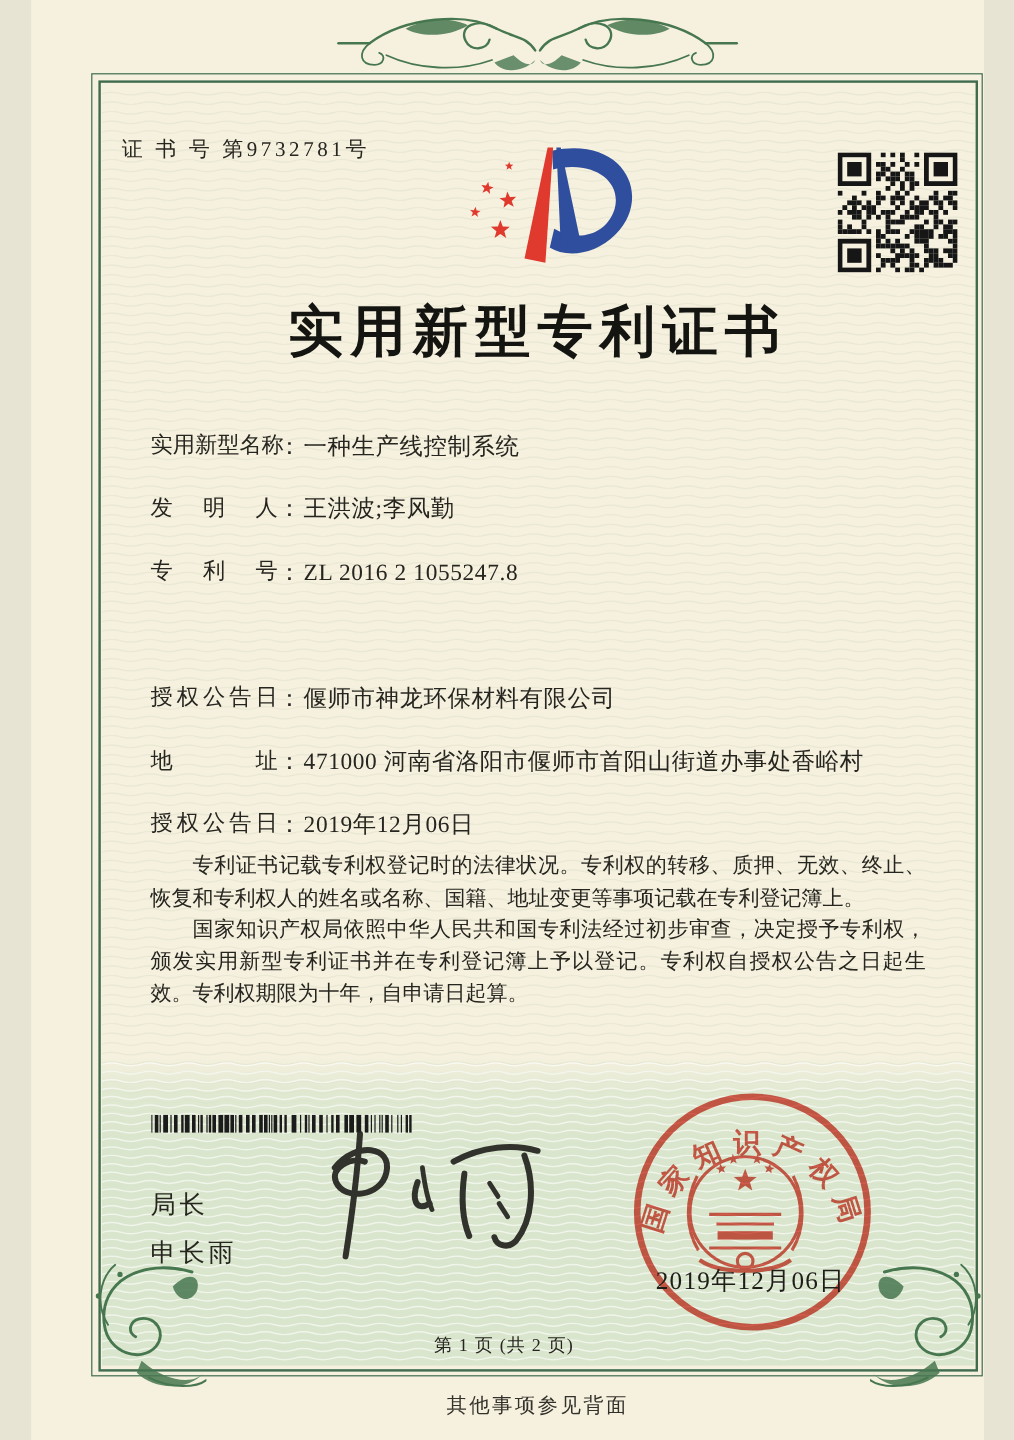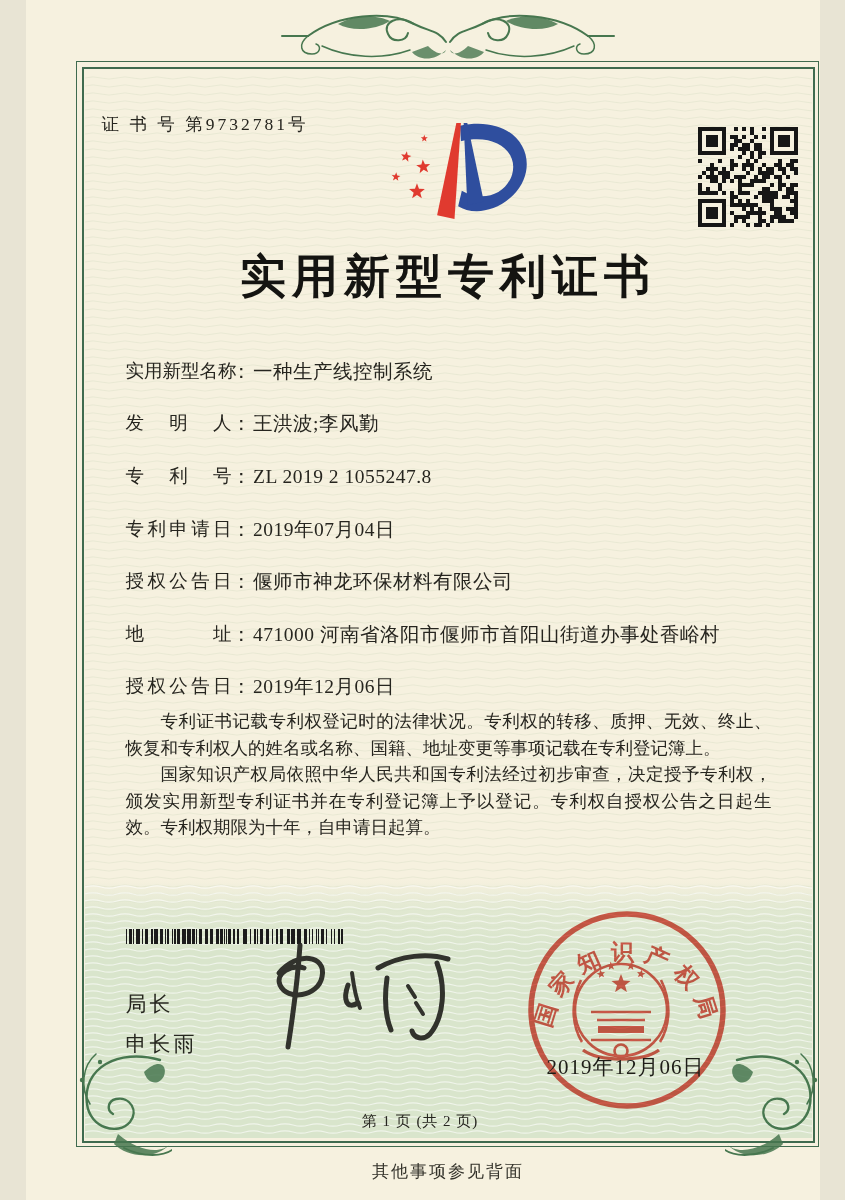--- a/index.html
+++ b/index.html
@@ -510,24 +510,21 @@
 
   <div class="title">实用新型专利证书</div>
 
   <div class="row" style="top:358px">
     <span class="flabel">实用新型名称</span><span class="colon">：</span><span class="fvalue">一种生产线控制系统</span>
   </div>
   <div class="row" style="top:410px">
     <span class="flabel">发明人</span><span class="colon">：</span><span class="fvalue">王洪波;李风勤</span>
   </div>
   <div class="row" style="top:463px">
-    <span class="flabel">专利号</span><span class="colon">：</span><span class="fvalue">ZL 2019 2 1055247.8</span>
-  </div>
-  <div class="row" style="top:516px">
-    <span class="flabel">专利申请日</span><span class="colon">：</span><span class="fvalue">2019年07月04日</span>
+    <span class="flabel">专利号</span><span class="colon">：</span><span class="fvalue">ZL 2016 2 1055247.8</span>
   </div>
   <div class="row" style="top:568px">
     <span class="flabel">授权公告日</span><span class="colon">：</span><span class="fvalue">偃师市神龙环保材料有限公司</span>
   </div>
   <div class="row" style="top:621px">
     <span class="flabel">地址</span><span class="colon">：</span><span class="fvalue">471000 河南省洛阳市偃师市首阳山街道办事处香峪村</span>
   </div>
   <div class="row" style="top:673px">
     <span class="flabel">授权公告日</span><span class="colon">：</span><span class="fvalue">2019年12月06日</span>
   </div>

